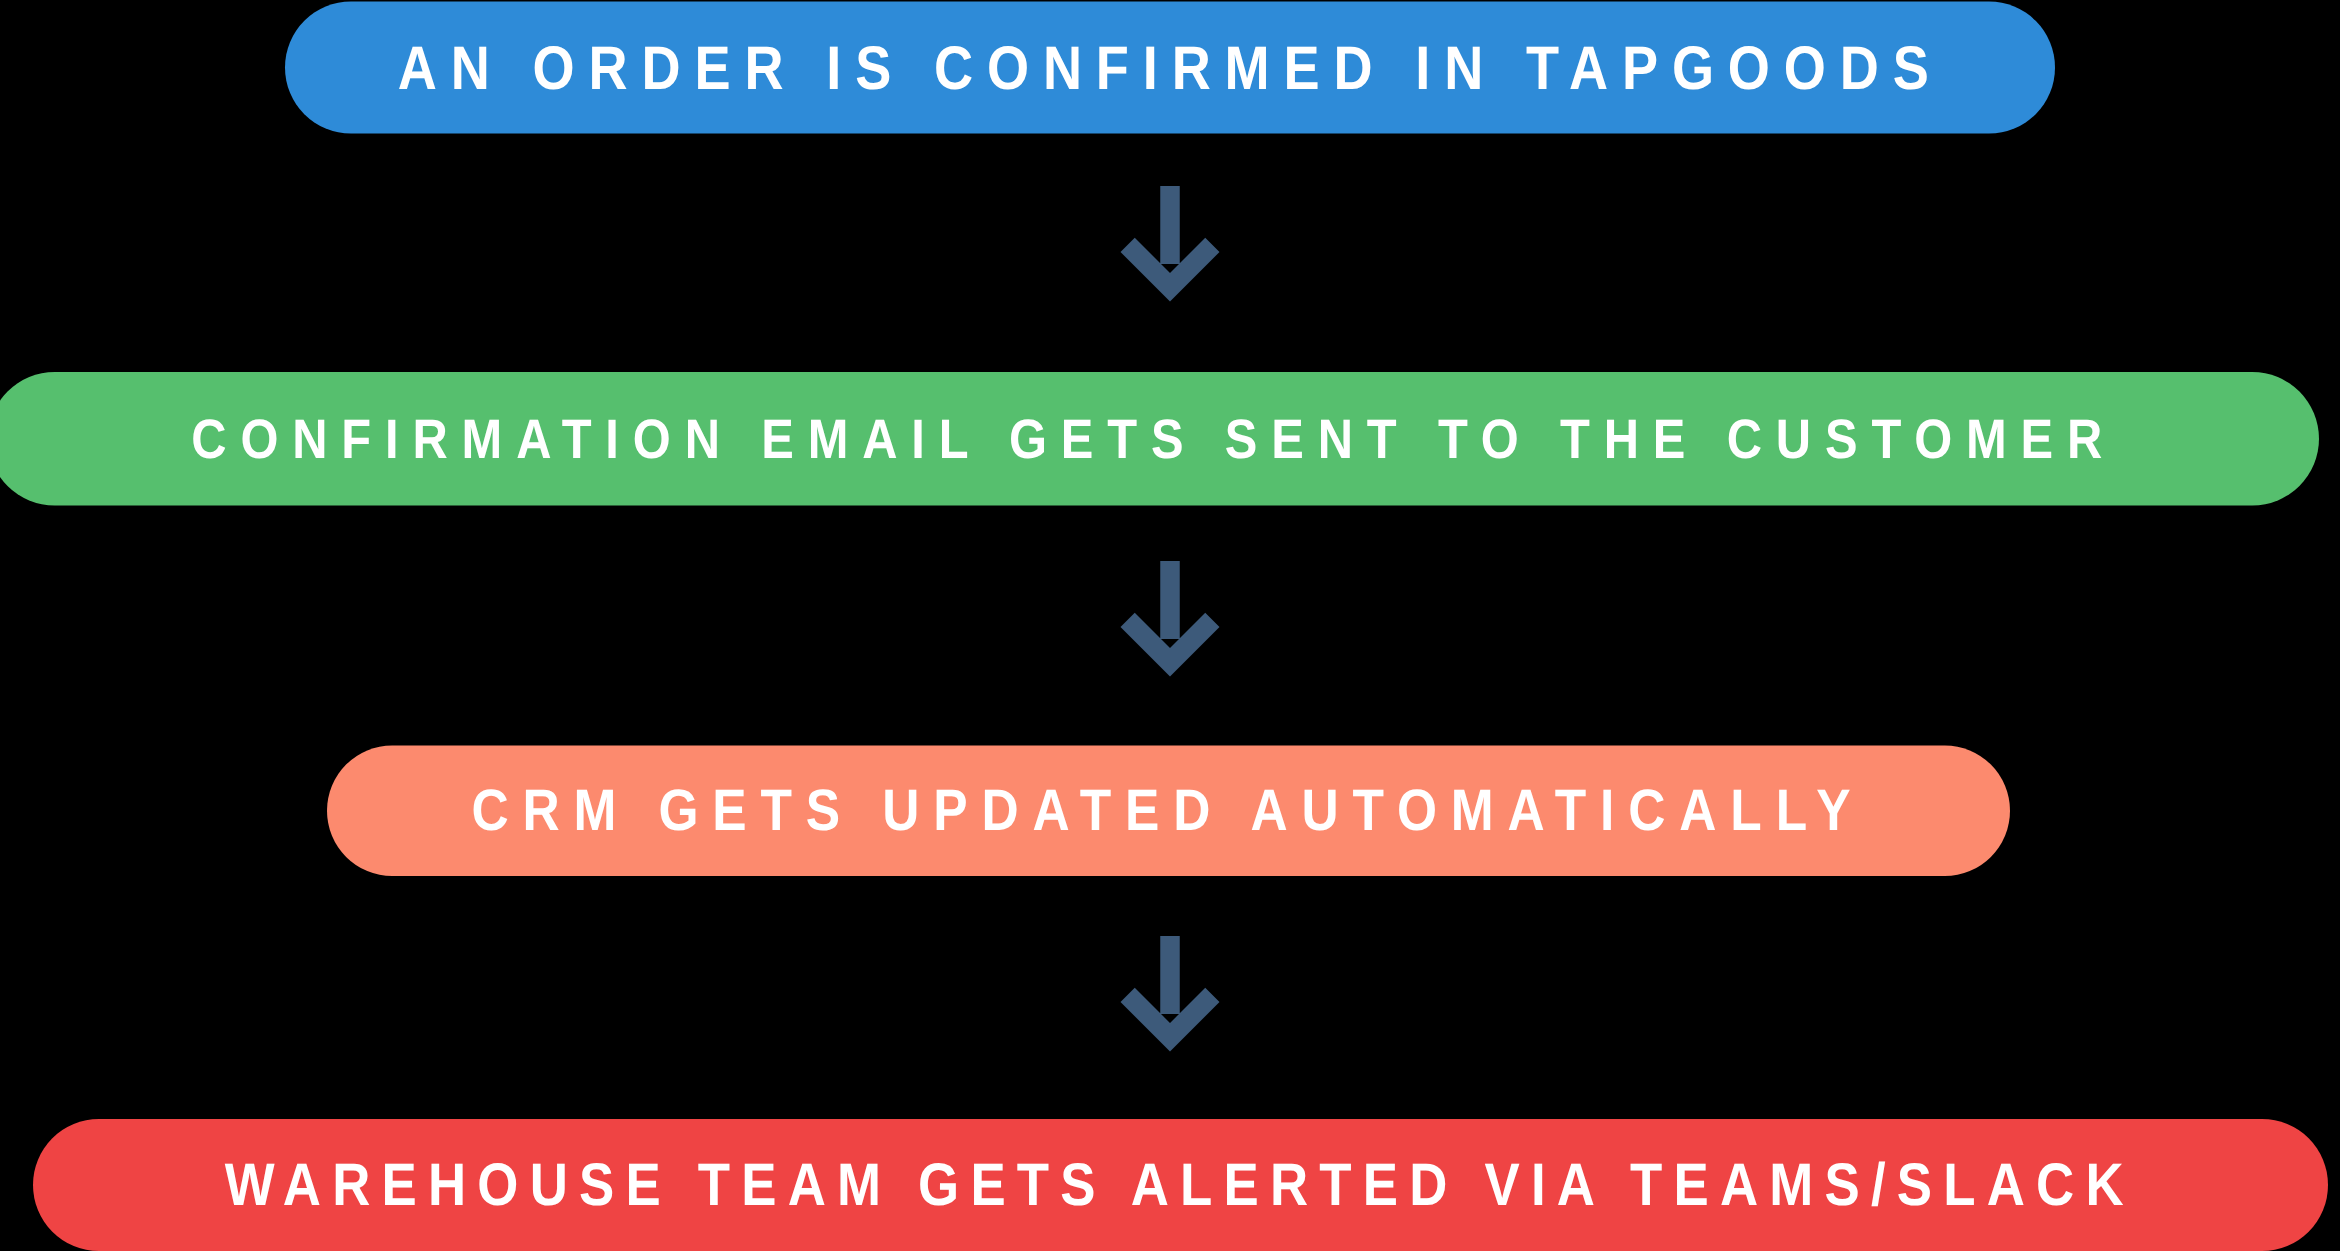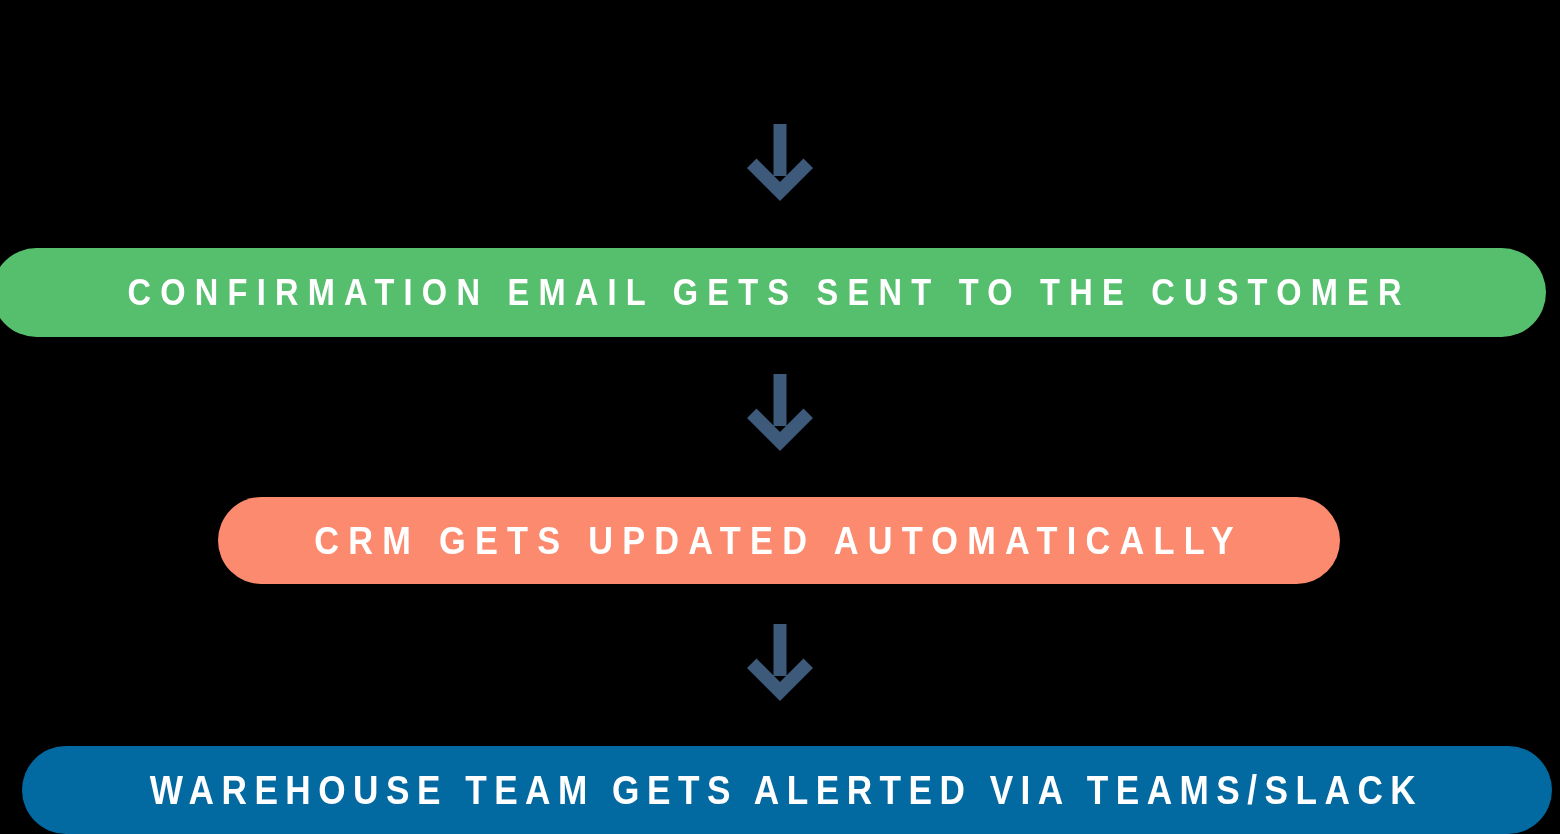--- a/index.html
+++ b/index.html
@@ -101,20 +101,23 @@
   #arrow-1 { top: 124px; }
   #arrow-2 { top: 374px; }
   #arrow-3 { top: 624px; }
   .flow-arrow svg { display: block; width: 100%; height: 100%; }
 </style>
 </head>
 <body>
 
 <div id="flow-canvas" style="background: rgb(0, 0, 0);">
 
+  <div class="flow-step" id="step-order-confirmed" style="background:#2E8BD8;">
+    <span class="flow-step-label">AN ORDER IS CONFIRMED IN TAPGOODS</span>
+  </div>
 
   <div class="flow-arrow" id="arrow-1">
     <svg viewBox="0 0 74 82" xmlns="http://www.w3.org/2000/svg" aria-hidden="true">
       <path d="M30.5 0 h13 v52 h-13 z
                M4 44 l9.5 -9.5 L37 58 l23.5 -23.5 L70 44 L37 77 z" fill="#3D5A7A"></path>
     </svg>
   </div>
 
   <div class="flow-step" id="step-confirmation-email" style="background:#56BF6E;">
     <span class="flow-step-label">CONFIRMATION EMAIL GETS SENT TO THE CUSTOMER</span>
@@ -131,17 +134,17 @@
     <span class="flow-step-label">CRM GETS UPDATED AUTOMATICALLY</span>
   </div>
 
   <div class="flow-arrow" id="arrow-3">
     <svg viewBox="0 0 74 82" xmlns="http://www.w3.org/2000/svg" aria-hidden="true">
       <path d="M30.5 0 h13 v52 h-13 z
                M4 44 l9.5 -9.5 L37 58 l23.5 -23.5 L70 44 L37 77 z" fill="#3D5A7A"></path>
     </svg>
   </div>
 
-  <div class="flow-step" id="step-warehouse-alerted" style="background:#0369a1;">
+  <div class="flow-step" id="step-warehouse-alerted" style="background:#ef4444;">
     <span class="flow-step-label">WAREHOUSE TEAM GETS ALERTED VIA TEAMS/SLACK</span>
   </div>
 
 </div>
 
 </body></html>

